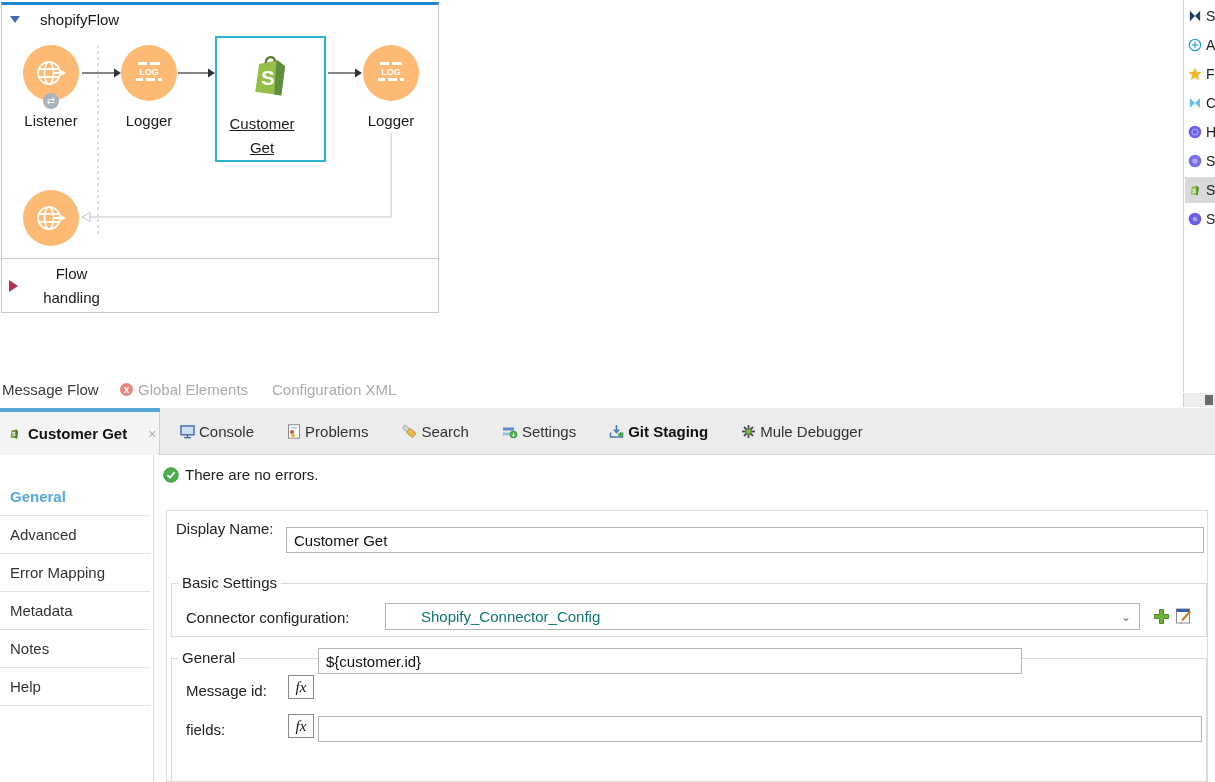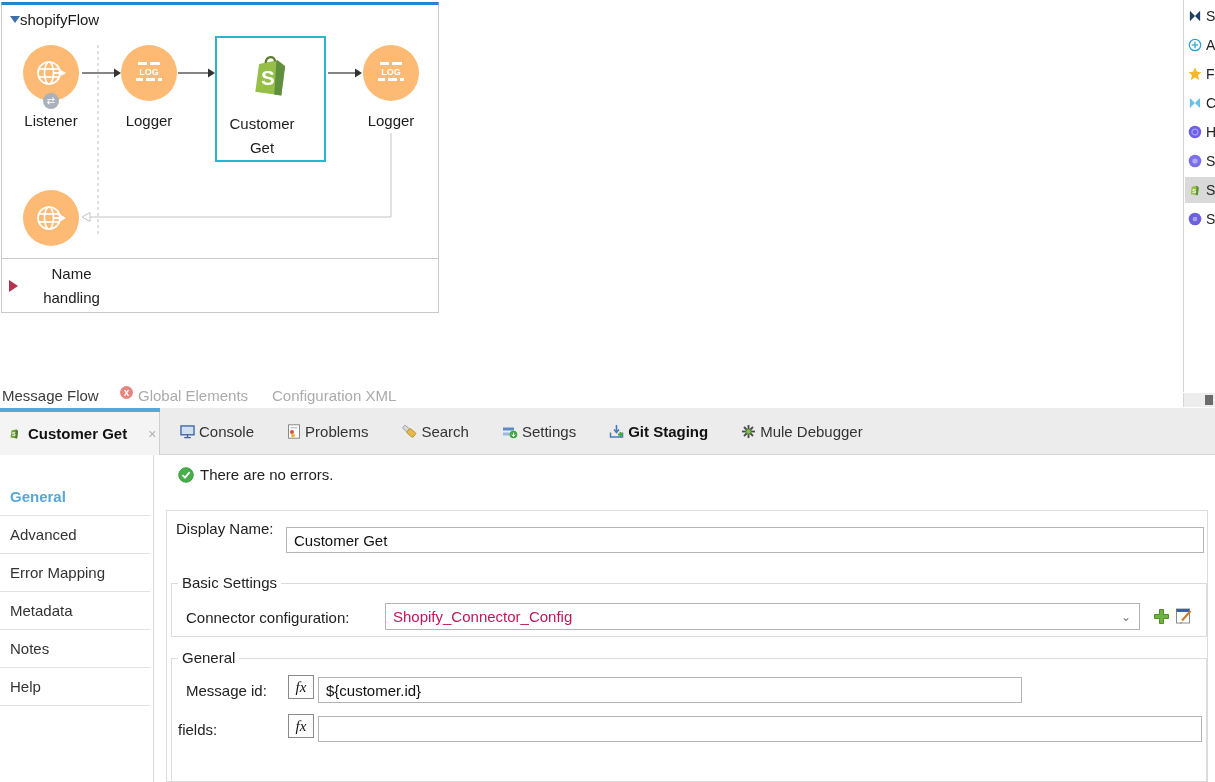--- a/index.html
+++ b/index.html
@@ -8,34 +8,34 @@
     width:1215px; height:782px; position:relative; overflow:hidden;
     background:#ffffff; font-family:"Liberation Sans", sans-serif; color:#1c1c1c;
   }
   .abs { position:absolute; }
 
   
   #flow-container {
     left:1px; top:2px; width:438px; height:311px;
     border:1px solid #c9c9c9; border-top:3px solid #1f87d0; background:#fff;
   }
-  .flow-title { left:8px; top:6px; font-size:15px; color:#1a1a1a; display:flex; align-items:center; gap:0; }
+  .flow-title { left:8px; top:6px; font-size:15px; color:#1a1a1a; display:flex; align-items:center; gap:20px; }
   .tri-down { width:0; height:0; border-left:5px solid transparent; border-right:5px solid transparent; border-top:7px solid #3d6fa8; }
   .node-circle { width:56px; height:56px; border-radius:50%; background:#fdba74; display:flex; align-items:center; justify-content:center; }
   .node-label { font-size:15px; color:#1c1c1c; text-align:center; line-height:22px; }
   .sel-box { border:2px solid #2ab5cf; background:transparent; }
   .listener-badge {
     width:16px; height:16px; border-radius:50%; background:#a9b2ba; color:#fff;
     font-size:10px; line-height:16px; text-align:center;
   }
   .eh-sep { border-top:1px solid #c9c9c9; }
   .eh-tri { width:0; height:0; border-top:6px solid transparent; border-bottom:6px solid transparent; border-left:9px solid #b5314c; }
 
   
-  .editor-tab { font-size:15px;margin-top:6px; }
+  .editor-tab { font-size:15px; }
   .etab-active { color:#3c3c3c; }
   .etab-inactive { color:#ababab; }
   .err-badge {
     display:inline-block; width:13px; height:13px; border-radius:50%; background:#e98580;
     color:#fff; font-size:10px; line-height:13px; text-align:center; font-weight:bold;
   }
 
   
   #palette { left:1183px; top:0; width:32px; height:392px; background:#fff; border-left:1px solid #d4d4d4; }
   .pal-row { position:absolute; left:1px; width:31px; height:26px; display:flex; align-items:center; gap:4px; padding-left:3px; }
@@ -64,21 +64,21 @@
   .status-text { font-size:15px; color:#222; }
   #form-box { left:166px; top:510px; width:1042px; height:272px; border:1px solid #dcdcdc; }
   .form-label { font-size:15px; color:#222; }
   .tinput {
     border:1px solid #b4b4b4; background:#fff; font-family:"Liberation Sans",sans-serif;
     font-size:15px; color:#111; padding:0 7px; outline:none;
   }
   .groupbox { border:1px solid #dcdcdc; }
   .legend { background:#fff; padding:0 4px; font-size:15px; color:#222; }
   .combo { border:1px solid #b4b4b4; background:#fff; display:flex; align-items:center; }
-  .combo-text { flex:1; font-size:15px; color:#be185d; padding-left:7px; }
+  .combo-text { flex:1; font-size:15px; color:#0f766e; padding-left:7px;margin-left:28px; }
   .combo-chevron { color:#777; font-size:12px; padding-right:8px; }
   .fx-btn {
     width:26px; height:24px; border:1px solid #8a8a8a; background:#fdfdfd;
     font-family:"Liberation Serif", serif; font-style:italic; font-size:15px;
     display:flex; align-items:center; justify-content:center; color:#111;
   }
 </style>
 </head>
 <body>
 
@@ -132,21 +132,21 @@
 
   <div class="abs sel-box" style="left:213px;top:31px;width:111px;height:126px;"></div>
   <div class="abs" style="left:243px;top:45px;">
     <svg width="52" height="52" viewBox="0 0 48 48">
       <path d="M13 13 L30 9.5 L37 15 L33.5 42 L9.5 38.5 Z" fill="#95BF47"></path>
       <path d="M30 9.5 L37 15 L33.5 42 L27 41 L29 10 Z" fill="#5E8E3E"></path>
       <path d="M19 12 C19.5 5.5 27 4.5 27.8 10.5" stroke="#5a7c2f" stroke-width="2" fill="none"></path>
       <text x="21" y="32" font-size="19" font-weight="bold" fill="#fff" text-anchor="middle" font-family="Liberation Sans, sans-serif">S</text>
     </svg>
   </div>
-  <div class="abs node-label" style="left:213px;top:107px;width:94px;line-height:24px;">
+  <div class="abs node-label" style="left:213px;top:107px;width:94px;line-height:24px;text-decoration:underline;">
     <div>Customer</div>
     <div>Get</div>
   </div>
 
   <div class="abs node-circle" style="left:361px;top:40px;">
     <svg width="28" height="24" viewBox="0 0 28 24">
       <g fill="#fff">
         <rect x="3" y="1" width="9" height="3"></rect>
           <rect x="15" y="1" width="10" height="3"></rect>
         <rect x="1" y="17" width="7" height="3"></rect>
@@ -167,21 +167,21 @@
         <line x1="5.5" y1="22" x2="26.5" y2="22"></line>
       </g>
       <line x1="20" y1="18" x2="28" y2="18" stroke="#fff" stroke-width="2"></line>
       <path d="M27 14.5 L33 18 L27 21.5 Z" fill="#fff"></path>
     </svg>
   </div>
 
   <div class="abs eh-sep" style="left:0;top:253px;width:436px;height:53px;">
     <div class="abs eh-tri" style="left:7px;top:21px;"></div>
     <div class="abs node-label" style="left:22px;top:3px;width:95px;line-height:24px;">
-      <div>Name</div>
+      <div>Flow</div>
       <div>handling</div>
     </div>
   </div>
 </div>
 
 <div class="abs editor-tab etab-active" style="left:2px;top:381px;">
   <span>Message Flow</span>
 </div>
 <div class="abs" style="left:120px;top:381px;display:flex;align-items:center;gap:5px;">
   <span class="err-badge">x</span>
@@ -329,21 +329,21 @@
 <div id="side-list" class="abs">
   <div class="side-item active">General</div>
   <div class="side-item">Advanced</div>
   <div class="side-item">Error Mapping</div>
   <div class="side-item">Metadata</div>
   <div class="side-item">Notes</div>
   <div class="side-item">Help</div>
 </div>
 <div id="side-sep" class="abs"></div>
 
-<div class="abs" style="left:178px;top:466px;display:flex;align-items:center;gap:6px;">
+<div class="abs" style="left:163px;top:466px;display:flex;align-items:center;gap:6px;">
   <svg width="16" height="16" viewBox="0 0 16 16">
     <circle cx="8" cy="8" r="7.3" fill="#47b04b" stroke="#2e8f35" stroke-width="0.8"></circle>
     <path d="M4.5 8.2 L7 10.6 L11.6 5.2" fill="none" stroke="#fff" stroke-width="1.8"></path>
   </svg>
   <span class="status-text">There are no errors.</span>
 </div>
 
 <div id="form-box" class="abs"></div>
 
 <div class="abs form-label" style="left:176px;top:520px;">Display Name:</div>
@@ -364,17 +364,17 @@
   <rect x="1.5" y="2" width="13" height="3" fill="#3a5fa8"></rect>
   <line x1="15.5" y1="4" x2="7" y2="13.5" stroke="#c77f2e" stroke-width="2.2"></line>
   <path d="M6 15.5 l-1 1 2.2-0.4 Z" fill="#5a3a1a"></path>
 </svg>
 
 <div class="abs groupbox" style="left:171px;top:658px;width:1036px;height:126px;border-bottom:none;"></div>
 <span class="abs legend" style="left:178px;top:649px;">General</span>
 
 <div class="abs form-label" style="left:186px;top:682px;">Message id:</div>
 <div class="abs fx-btn" style="left:288px;top:675px;">fx</div>
-<input class="abs tinput" style="left: 318px; top: 677px; width: 704px; height: 26px;" value="${customer.id}">
-
-<div class="abs form-label" style="left:178px;top:721px;">fields:</div>
+<input class="abs tinput" style="left: 318px; top: 648px; width: 704px; height: 26px;" value="${customer.id}">
+
+<div class="abs form-label" style="left:186px;top:721px;">fields:</div>
 <div class="abs fx-btn" style="left:288px;top:714px;">fx</div>
 <input class="abs tinput" style="left: 318px; top: 716px; width: 884px; height: 26px;" value="">
 
 </body></html>

